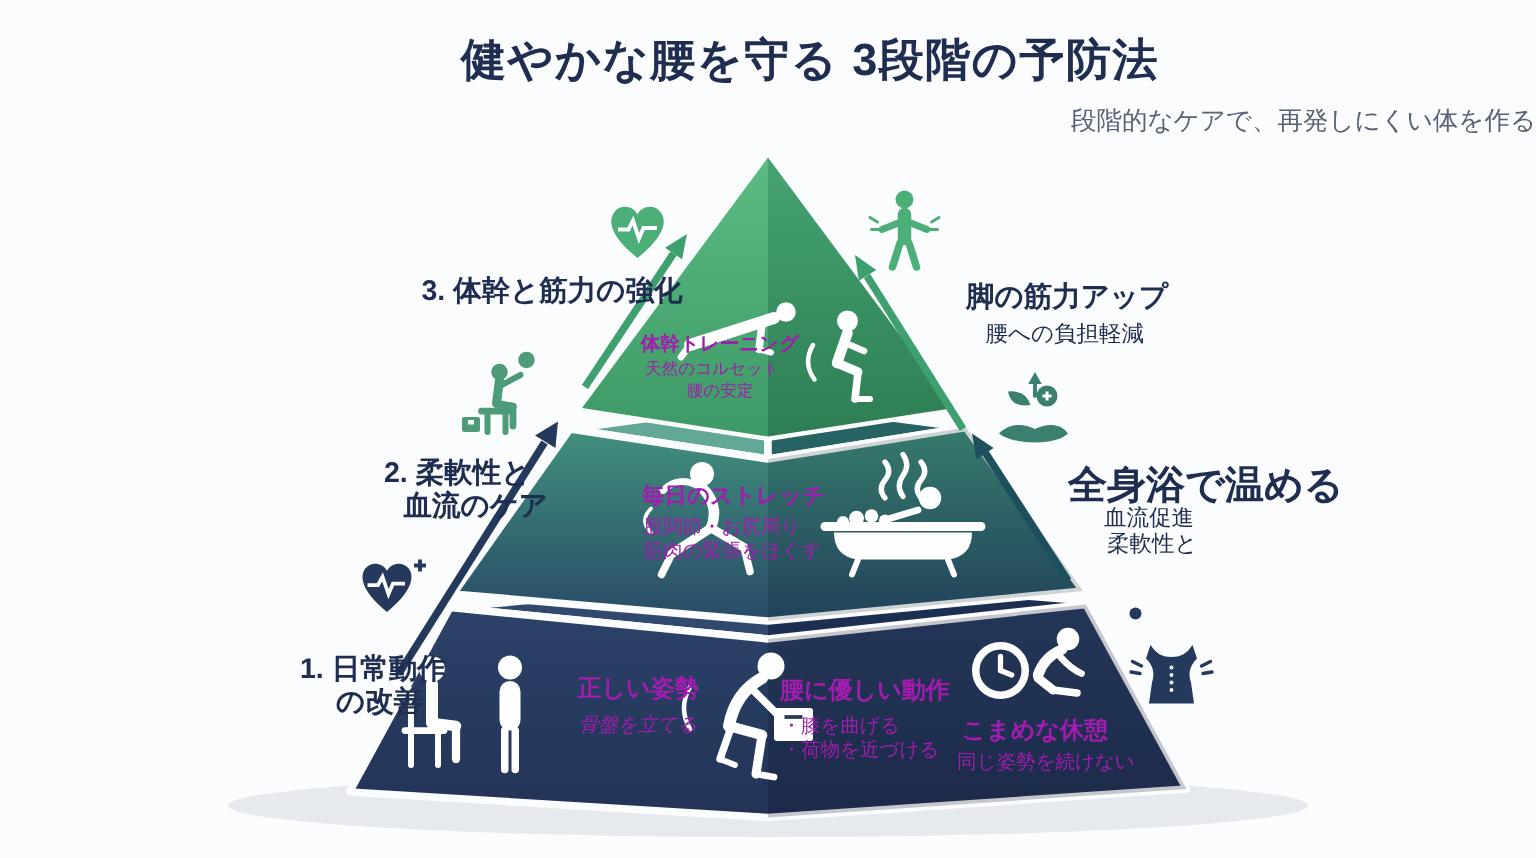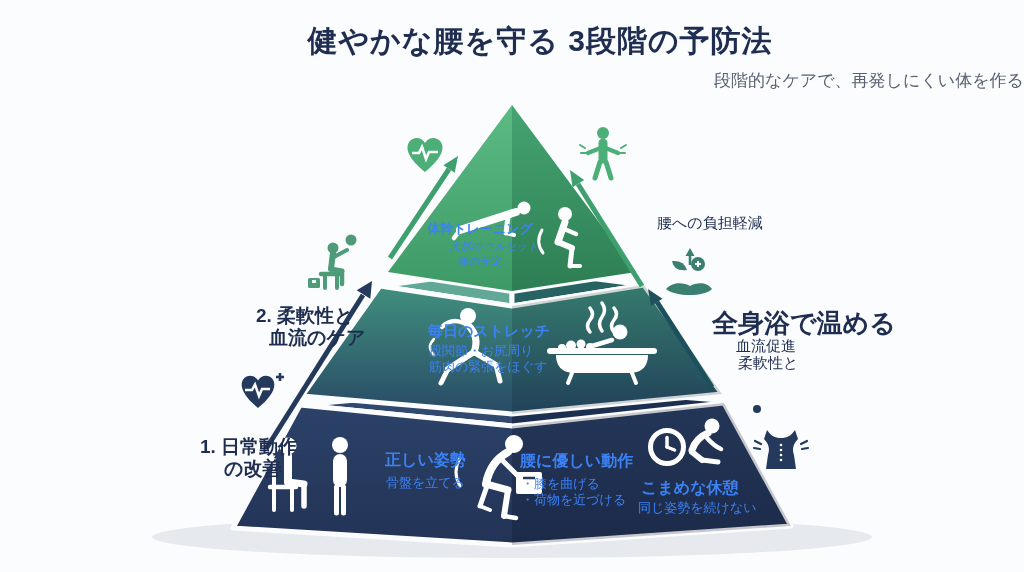--- a/index.html
+++ b/index.html
@@ -5,21 +5,21 @@
   html,body{margin:0;padding:0;background:#fcfcfd;}
   .stage{
     position:relative;width:1024px;height:572px;margin:0 auto;
     background:#fbfcfd;overflow:hidden;
     font-family:"Liberation Sans",sans-serif;
   }
   .stage svg{position:absolute;left:0;top:0;}
   .t{position:absolute;white-space:nowrap;line-height:1.15;}
   .navy{color:#1f2d50;padding-left:28px;}
   .gray{color:#586272;}
-  .white{color:#3b82f6;}
+  .white{color:#a21caf;}
   .b{font-weight:bold;}
   .ctr{text-align:center;}
 </style>
 </head>
 <body>
 
 <div class="stage">
 
   <svg width="1024" height="572" viewBox="0 0 1024 572">
     <defs>
@@ -233,37 +233,39 @@
       <path d="M24,17 Q12,22 8,34" stroke-width="7" fill="none" stroke-linecap="round"></path>
       <path d="M23,22 Q30,30 37,33" stroke-width="4.5" fill="none" stroke-linecap="round"></path>
       <line x1="8" y1="36" x2="18" y2="44" stroke-width="6" stroke-linecap="round"></line>
       <line x1="18" y1="44" x2="34" y2="46" stroke-width="5" stroke-linecap="round"></line>
     </g>
   </svg>
 
   <div class="t navy b" style="left:0;top:24px;width:1024px;text-align:center;font-size:30px;letter-spacing:1px;">健やかな腰を守る 3段階の予防法</div>
   <div class="t gray" style="left:0;top:71px;width:1024px;text-align:right;font-size:17px;">段階的なケアで、再発しにくい体を作る</div>
 
+  <div class="t navy b" style="left:253px;top:184px;font-size:19px;">3. 体幹と筋力の強化</div>
   <div class="t white b ctr" style="left:405px;top:222px;width:150px;font-size:13px;">体幹トレーニング</div>
-  <div class="t white ctr" style="left:419px;top:240px;width:150px;font-size:11px;font-style:italic;">天然のコルセット</div>
+  <div class="t white ctr" style="left:400px;top:240px;width:150px;font-size:11px;">天然のコルセット</div>
   <div class="t white ctr" style="left:405px;top:255px;width:150px;font-size:11px;">腰の安定</div>
+  <div class="t navy b" style="left:616px;top:188px;font-size:19px;">脚の筋力アップ</div>
   <div class="t navy" style="left:629px;top:214px;font-size:15px;">腰への負担軽減</div>
 
   <div class="t navy b" style="left:228px;top:305px;font-size:19px;">2. 柔軟性と</div>
   <div class="t navy b" style="left:241px;top:327px;font-size:19px;">血流のケア</div>
   <div class="t white b" style="left:428px;top:322px;font-size:15px;">毎日のストレッチ</div>
   <div class="t white" style="left:429px;top:344px;font-size:13px;">股関節・お尻周り</div>
   <div class="t white" style="left:429px;top:360px;font-size:13px;">筋肉の緊張をほぐす</div>
   <div class="t navy b" style="left:684px;top:309px;font-size:26px;">全身浴で温める</div>
   <div class="t navy" style="left:708px;top:337px;font-size:15px;">血流促進</div>
   <div class="t navy" style="left:710px;top:354px;font-size:15px;">柔軟性と</div>
 
   <div class="t navy b" style="left:172px;top:436px;font-size:19px;">1. 日常動作</div>
   <div class="t navy b" style="left:196px;top:458px;font-size:19px;">の改善</div>
   <div class="t white b" style="left:385px;top:451px;font-size:16px;">正しい姿勢</div>
-  <div class="t white" style="left:386px;top:476px;font-size:13px;">骨盤を立てる</div>
+  <div class="t white" style="left:386px;top:476px;font-size:13px;font-style:italic;">骨盤を立てる</div>
   <div class="t white b" style="left:520px;top:452px;font-size:16px;">腰に優しい動作</div>
   <div class="t white" style="left:521px;top:477px;font-size:13px;">・膝を曲げる</div>
   <div class="t white" style="left:521px;top:493px;font-size:13px;">・荷物を近づける</div>
   <div class="t white b" style="left:641px;top:479px;font-size:16px;">こまめな休憩</div>
   <div class="t white" style="left:638px;top:501px;font-size:13px;">同じ姿勢を続けない</div>
 
 </div>
 
 </body></html>

